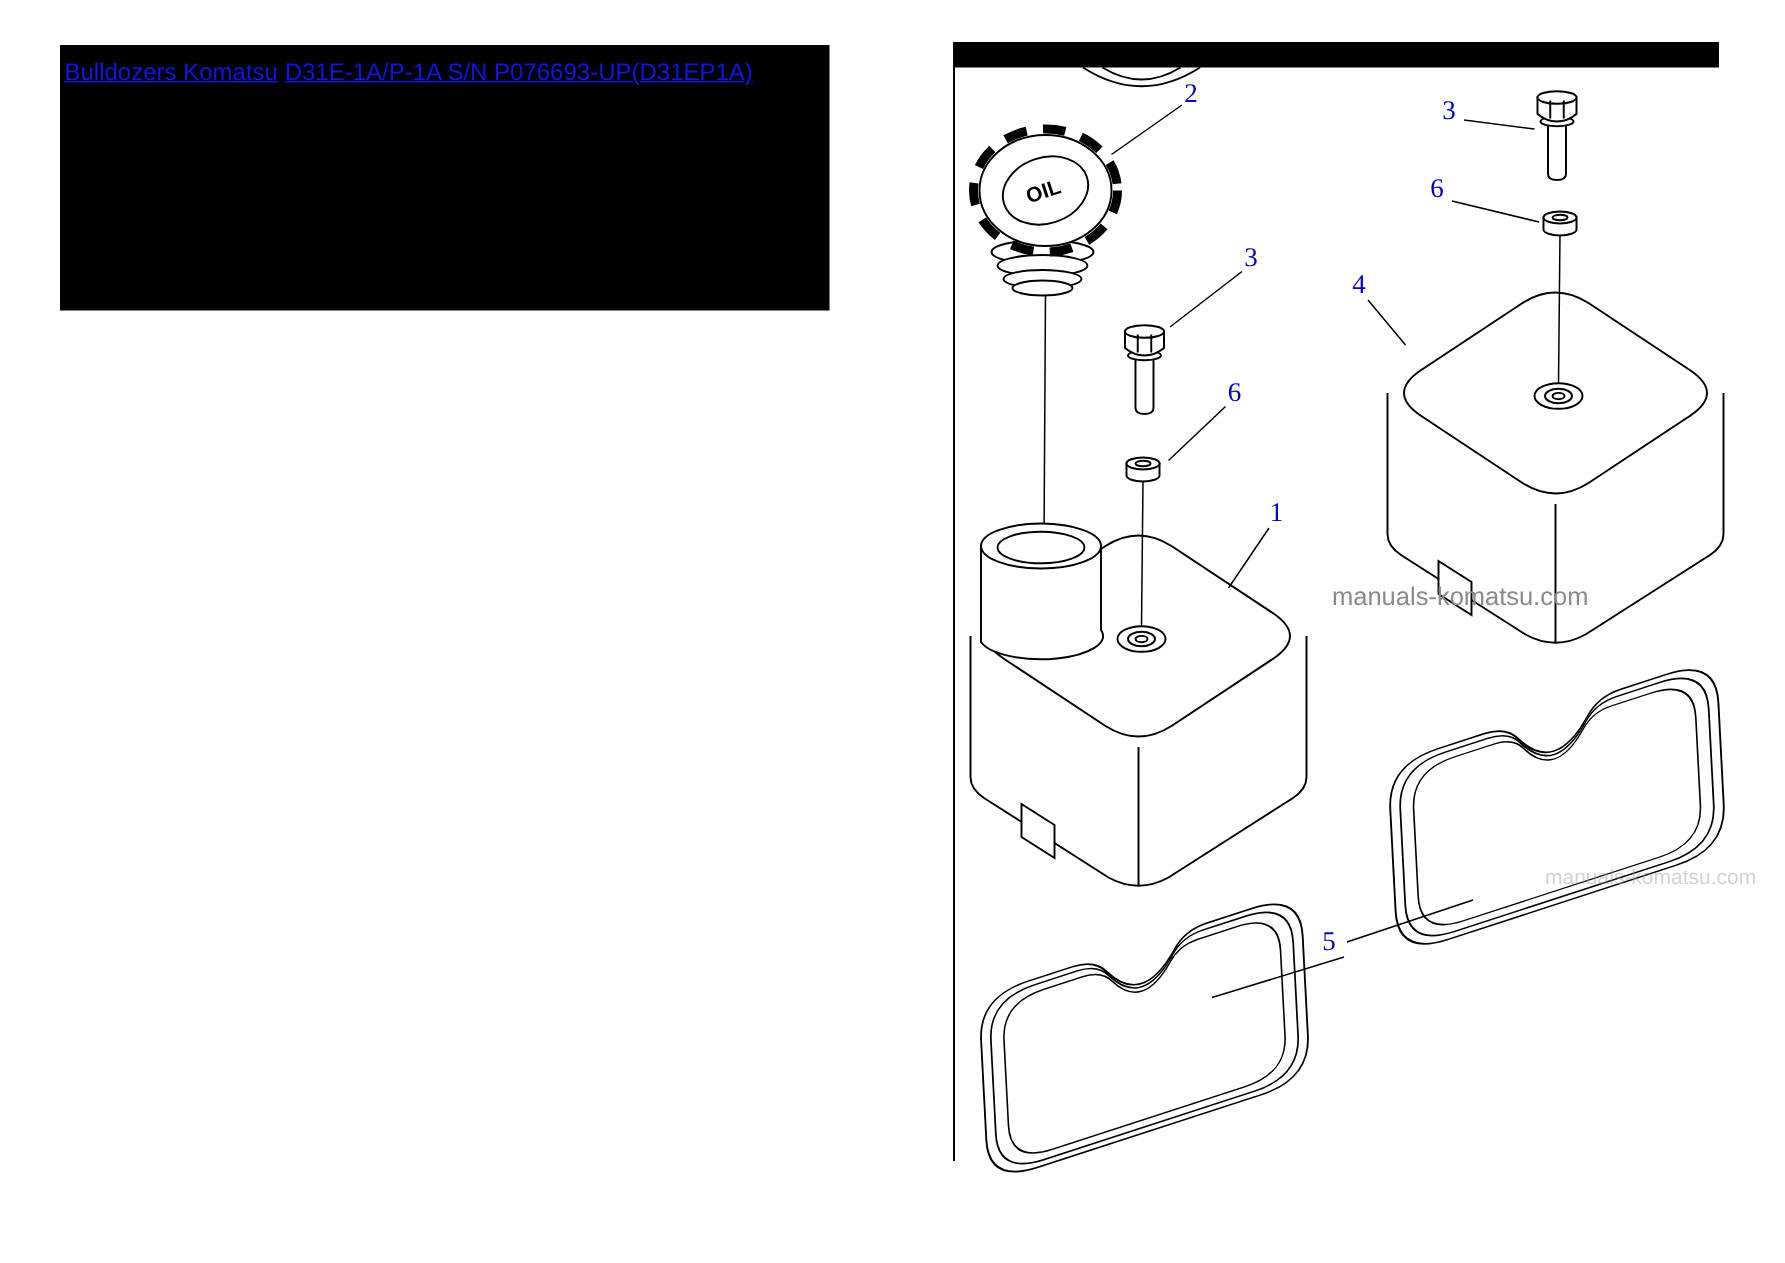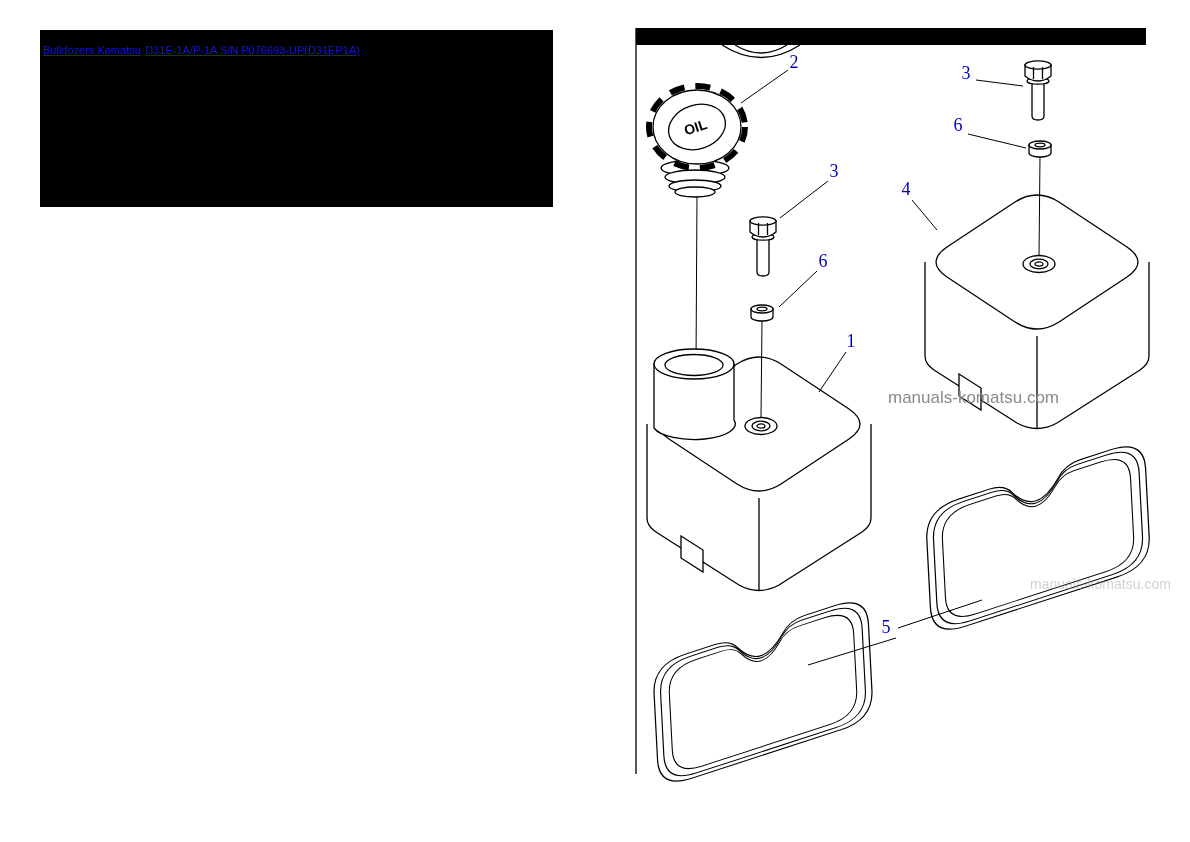--- a/index.html
+++ b/index.html
@@ -1,20 +1,20 @@
 <!DOCTYPE html>
 <html><head>
 <meta charset="utf-8">
 <style>
   html,body{margin:0;padding:0;background:#ffffff;}
   #page{position:relative;width:1190px;height:842px;background:#ffffff;overflow:hidden;
         font-family:"Liberation Sans",sans-serif;}
   #banner{position:absolute;left:40px;top:30px;width:513px;height:177px;background:#000000;
           padding:10px 0 0 3px;box-sizing:border-box;}
-  #banner a{color:#1414e0;font-size:11px;cursor:pointer;}
+  #banner a{color:#1414e0;font-size:16px;cursor:pointer;}
   #diagram-svg{position:absolute;left:0;top:0;}
   .callout{fill:#0000c0;font-family:"Liberation Serif",serif;font-size:18px;}
   .wm{fill:#8a8a8a;font-family:"Liberation Sans",sans-serif;font-size:17px;}
   .wm2{fill:#9a9a9a;opacity:.45;font-family:"Liberation Sans",sans-serif;font-size:14px;}
   .ln{stroke:#000;stroke-width:1.3;fill:none;}
   .lnw{stroke:#000;stroke-width:1.3;fill:#fff;}
   .leader{stroke:#000;stroke-width:1;fill:none;}
 </style>
 </head>
 <body>

